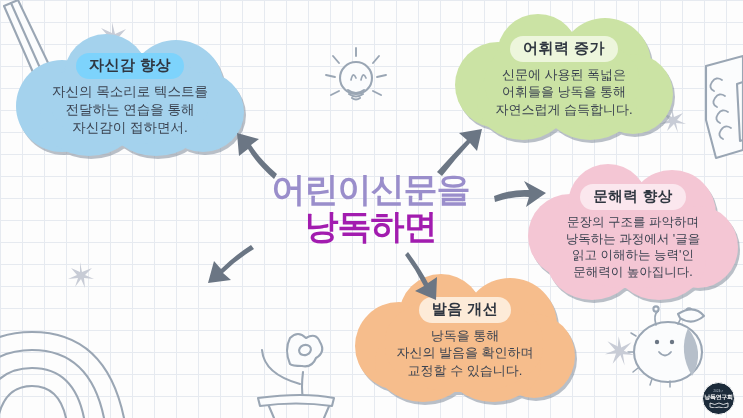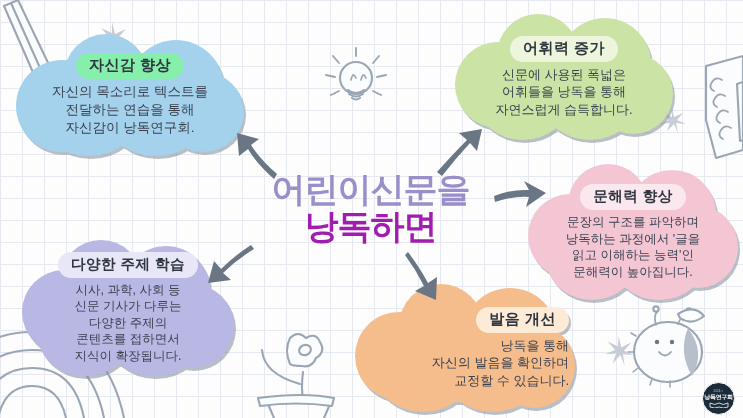--- a/index.html
+++ b/index.html
@@ -52,36 +52,36 @@
   }
   .body-txt{
     color:#3a4250;
     line-height:1.32;
     white-space:pre-line;
     font-weight:500;
   }
 
   
   #cloud-confidence{ left:16px; top:34px; width:228px; height:122px; --c:#a4d2ed;}
-  #cloud-confidence .pill{ background:#86efac; font-size:15px;}
+  #cloud-confidence .pill{ background:#7dd3fc; font-size:15px;}
   #cloud-confidence .body-txt{ font-size:13.5px;}
   
   #cloud-vocab{ left:455px; top:14px; width:218px; height:126px; --c:#cbe3a4;}
   #cloud-vocab .pill{ background:#edf6dc; font-size:15px;}
   #cloud-vocab .body-txt{ font-size:13px;}
   
   #cloud-literacy{ left:528px; top:164px; width:210px; height:136px; --c:#f4c6d4;}
   #cloud-literacy .pill{ background:#fbe7ee; font-size:14.5px;}
   #cloud-literacy .body-txt{ font-size:12.5px;}
   
   #cloud-topics{ left:22px; top:240px; width:212px; height:136px; --c:#b9b8e4;}
   #cloud-topics .pill{ background:#e8e7f7; font-size:14.5px;}
   #cloud-topics .body-txt{ font-size:12.5px;}
   
-  #cloud-pronun{ left:355px; top:284px; width:220px; height:128px;text-align:right; --c:#f6bd8c;}
+  #cloud-pronun{ left:355px; top:274px; width:220px; height:128px; --c:#f6bd8c;}
   #cloud-pronun .pill{ background:#fdebd8; font-size:15px;}
   #cloud-pronun .body-txt{ font-size:13px;}
 
   
   #title-block{
     position:absolute; left:243px; top:156px; width:255px; height:104px;
     display:flex; flex-direction:column; align-items:center; justify-content:center;
     text-align:left;
   }
   #title-line1{
@@ -198,21 +198,21 @@
       <span style="left:112px;top:6px;width:96px;height:96px;"></span>
       <span style="left:146px;top:38px;width:82px;height:80px;"></span>
       <span style="left:24px;top:44px;width:98px;height:78px;"></span>
       <span style="left:92px;top:48px;width:96px;height:74px;"></span>
       <span style="left:34px;top:20px;width:160px;height:90px;border-radius:46%;"></span>
     </div>
     <div class="inner">
       <div class="pill">자신감 향상</div>
       <div class="body-txt">자신의 목소리로 텍스트를
 전달하는 연습을 통해
-자신감이 낭독연구회.</div>
+자신감이 접하면서.</div>
     </div>
   </div>
 
   <div class="cloud" id="cloud-vocab">
     <div class="puffs">
       <span style="left:0;top:28px;width:86px;height:86px;"></span>
       <span style="left:42px;top:0;width:82px;height:82px;"></span>
       <span style="left:104px;top:4px;width:92px;height:92px;"></span>
       <span style="left:138px;top:40px;width:80px;height:80px;"></span>
       <span style="left:22px;top:48px;width:92px;height:78px;"></span>
@@ -239,39 +239,20 @@
     </div>
     <div class="inner">
       <div class="pill">문해력 향상</div>
       <div class="body-txt">문장의 구조를 파악하며
 낭독하는 과정에서 '글을
 읽고 이해하는 능력'인
 문해력이 높아집니다.</div>
     </div>
   </div>
 
-  <div class="cloud" id="cloud-topics">
-    <div class="puffs">
-      <span style="left:0;top:30px;width:84px;height:84px;"></span>
-      <span style="left:38px;top:0;width:82px;height:82px;"></span>
-      <span style="left:100px;top:6px;width:88px;height:88px;"></span>
-      <span style="left:128px;top:44px;width:84px;height:84px;"></span>
-      <span style="left:16px;top:54px;width:94px;height:82px;"></span>
-      <span style="left:84px;top:56px;width:96px;height:80px;"></span>
-      <span style="left:26px;top:24px;width:152px;height:100px;border-radius:46%;"></span>
-    </div>
-    <div class="inner">
-      <div class="pill">다양한 주제 학습</div>
-      <div class="body-txt">시사, 과학, 사회 등
-신문 기사가 다루는
-다양한 주제의
-콘텐츠를 접하면서
-지식이 확장됩니다.</div>
-    </div>
-  </div>
 
   <div class="cloud" id="cloud-pronun">
     <div class="puffs">
       <span style="left:0;top:28px;width:88px;height:88px;"></span>
       <span style="left:44px;top:0;width:84px;height:84px;"></span>
       <span style="left:108px;top:4px;width:94px;height:94px;"></span>
       <span style="left:138px;top:40px;width:82px;height:84px;"></span>
       <span style="left:20px;top:50px;width:96px;height:78px;"></span>
       <span style="left:90px;top:52px;width:96px;height:76px;"></span>
       <span style="left:30px;top:22px;width:158px;height:96px;border-radius:46%;"></span>

